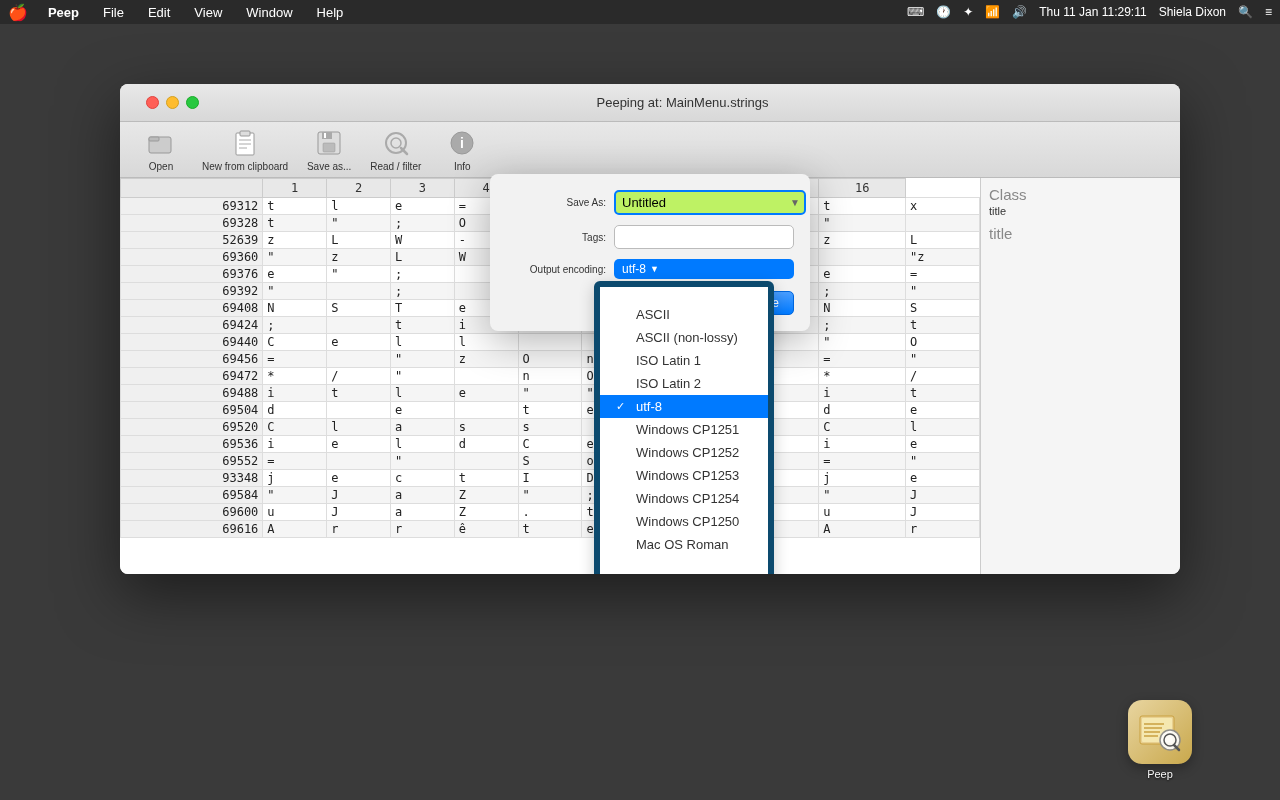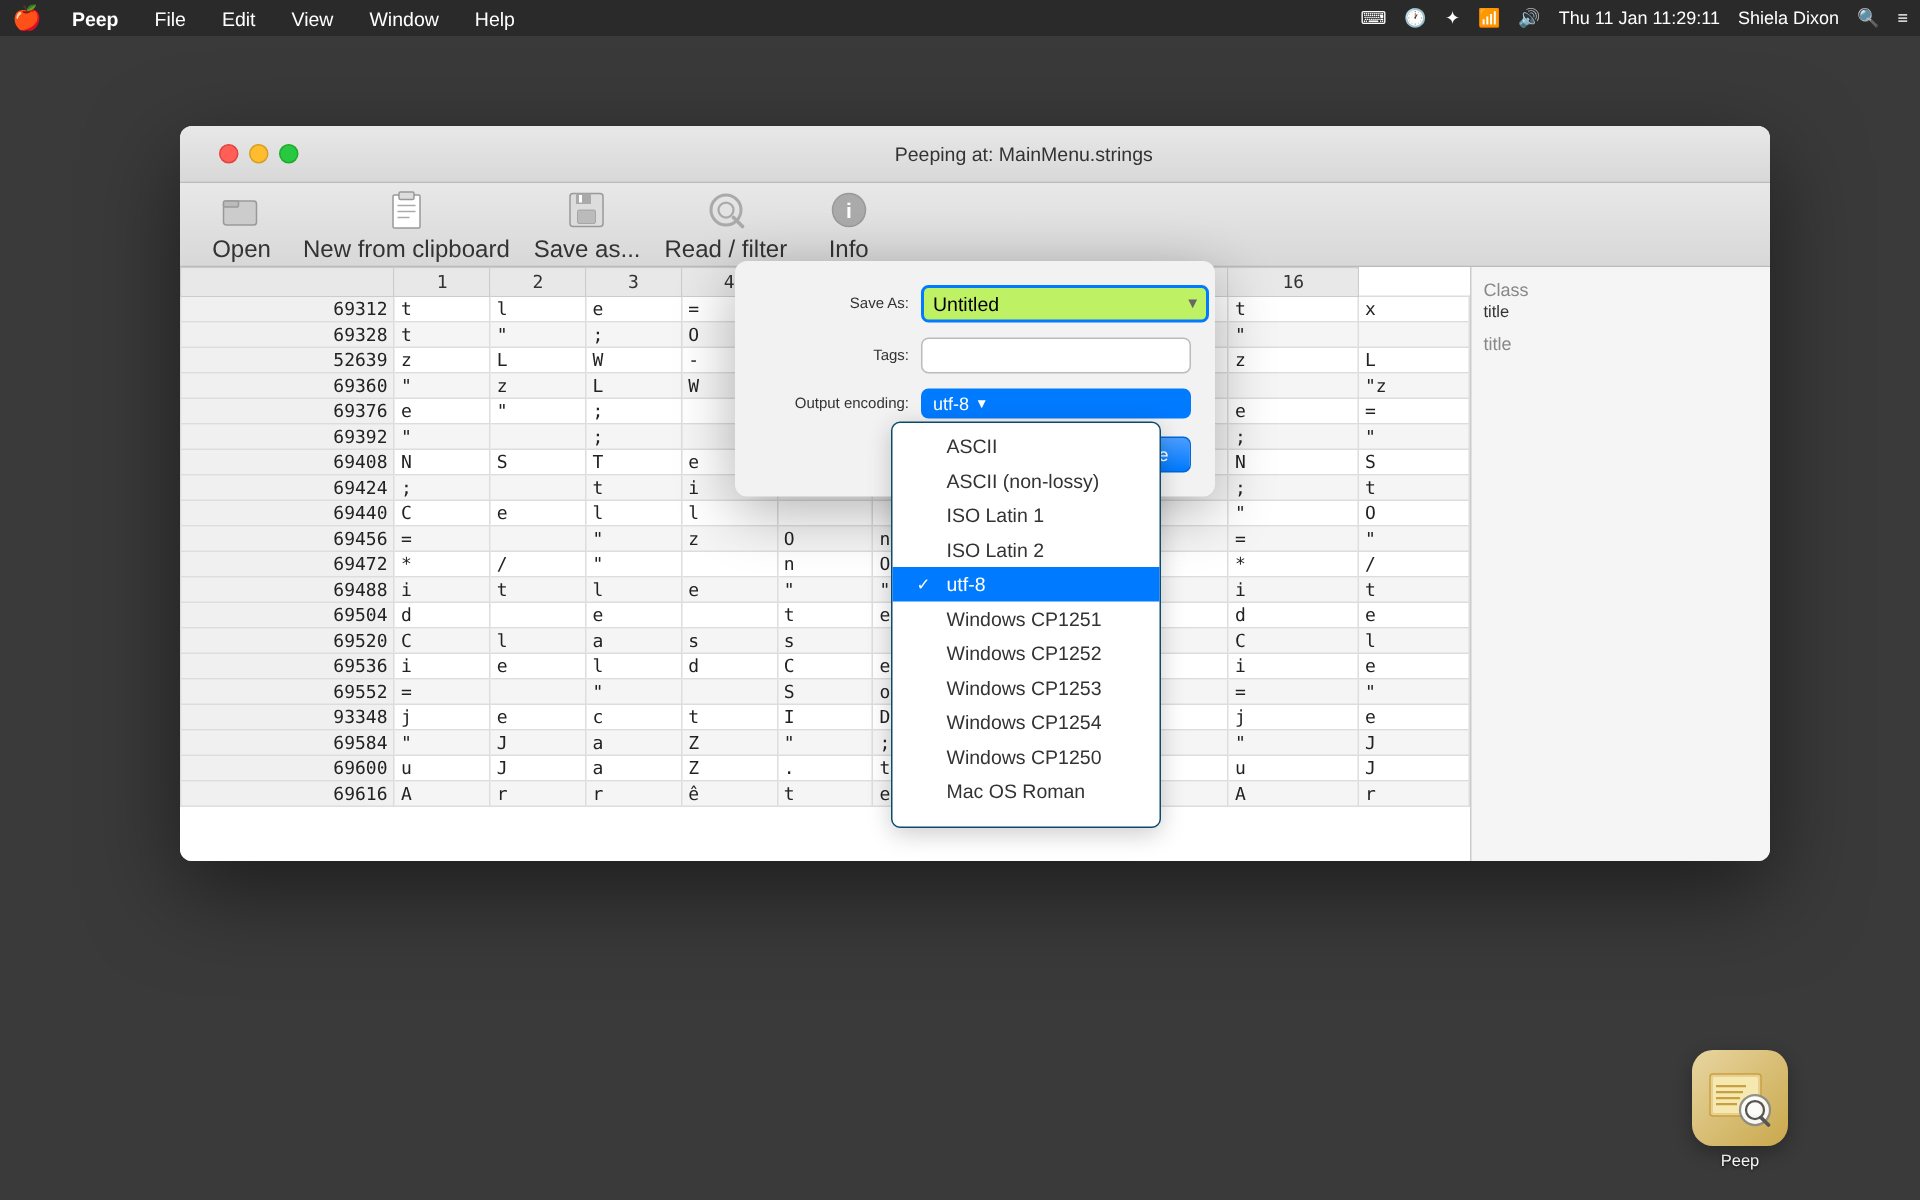--- a/index.html
+++ b/index.html
@@ -106,21 +106,21 @@
     .toolbar-icon {
       width: 32px;
       height: 32px;
       display: flex;
       align-items: center;
       justify-content: center;
       font-size: 20px;
       color: #555;
     }
     .toolbar-label {
-      font-size: 16px;
+      font-size: 10px;
       color: #333;
     }
 
     
     .content {
       display: flex;
       height: calc(100% - 94px);
     }
 
     
@@ -169,21 +169,21 @@
       border-left: 1px solid #ccc;
       padding: 8px;
       font-size: 11px;
       overflow: auto;
     }
     .right-panel-section {
       margin-bottom: 8px;
     }
     .right-panel-label {
       color: #888;
-      font-size: 12px;
+      font-size: 15px;
       margin-bottom: 2px;
     }
     .right-panel-value {
       color: #333;
       font-size: 11px;
       word-break: break-word;
     }
 
     
     .dialog-overlay {
@@ -283,26 +283,26 @@
       padding: 3px 8px;
       cursor: pointer;
       color: white;
       font-size: 12px;
     }
     .encoding-dropdown-list {
       position: absolute;
       top: 100%;
       left: -20px;
       background: white;
-      border: 1px solid #0c4a6e;
+      border: 6px solid #0c4a6e;
       border-radius: 6px;
       box-shadow: 0 4px 16px rgba(0,0,0,0.2);
       z-index: 1000;
       min-width: 180px;
-      padding: 4px 0;
+      padding: 16px 0;
       margin-top: 2px;
     }
     .encoding-option {
       padding: 4px 16px;
       font-size: 13px;
       color: #333;
       cursor: pointer;
       display: flex;
       align-items: center;
       gap: 6px;

